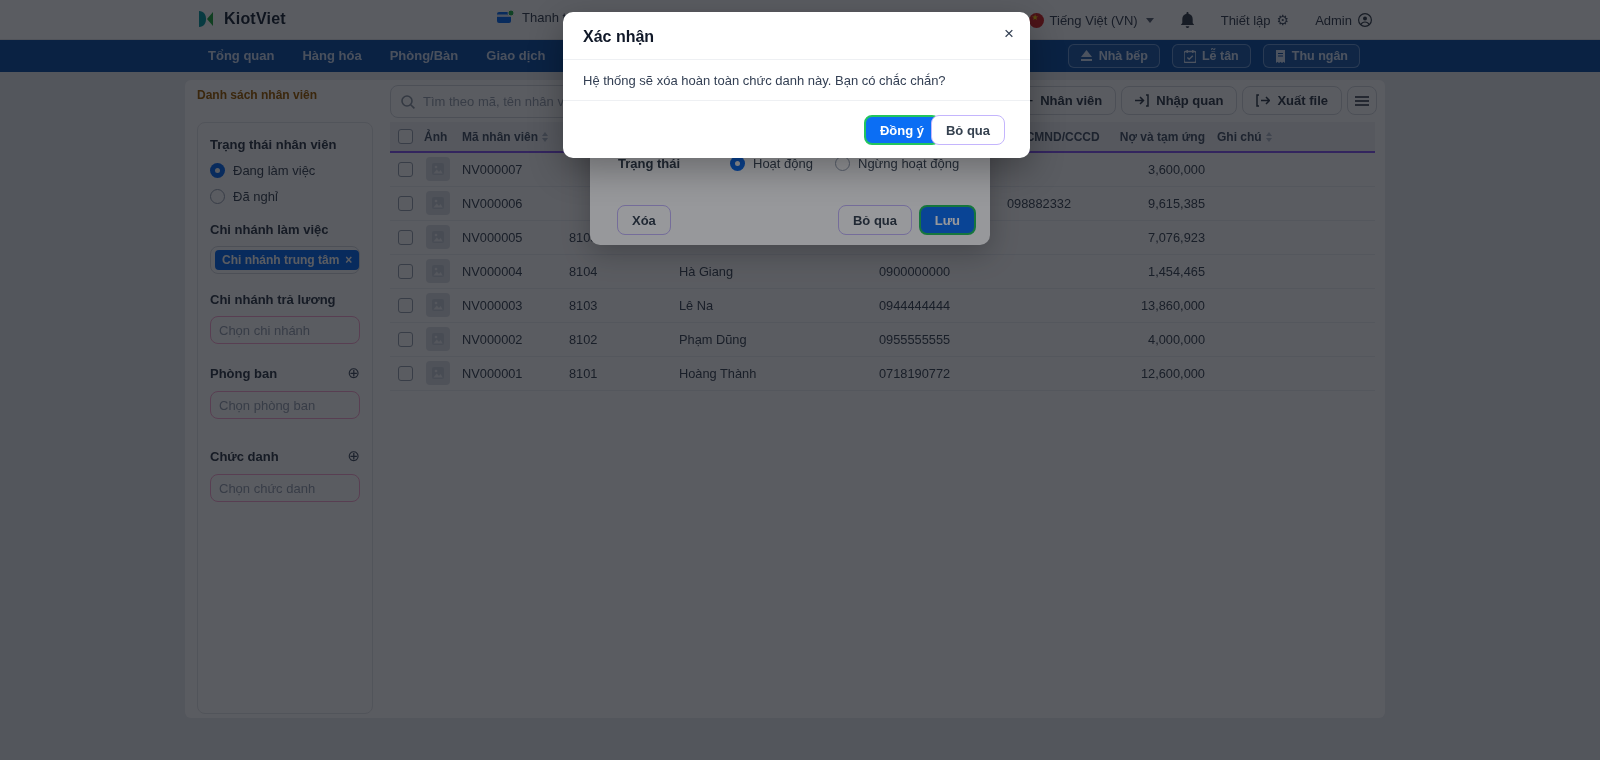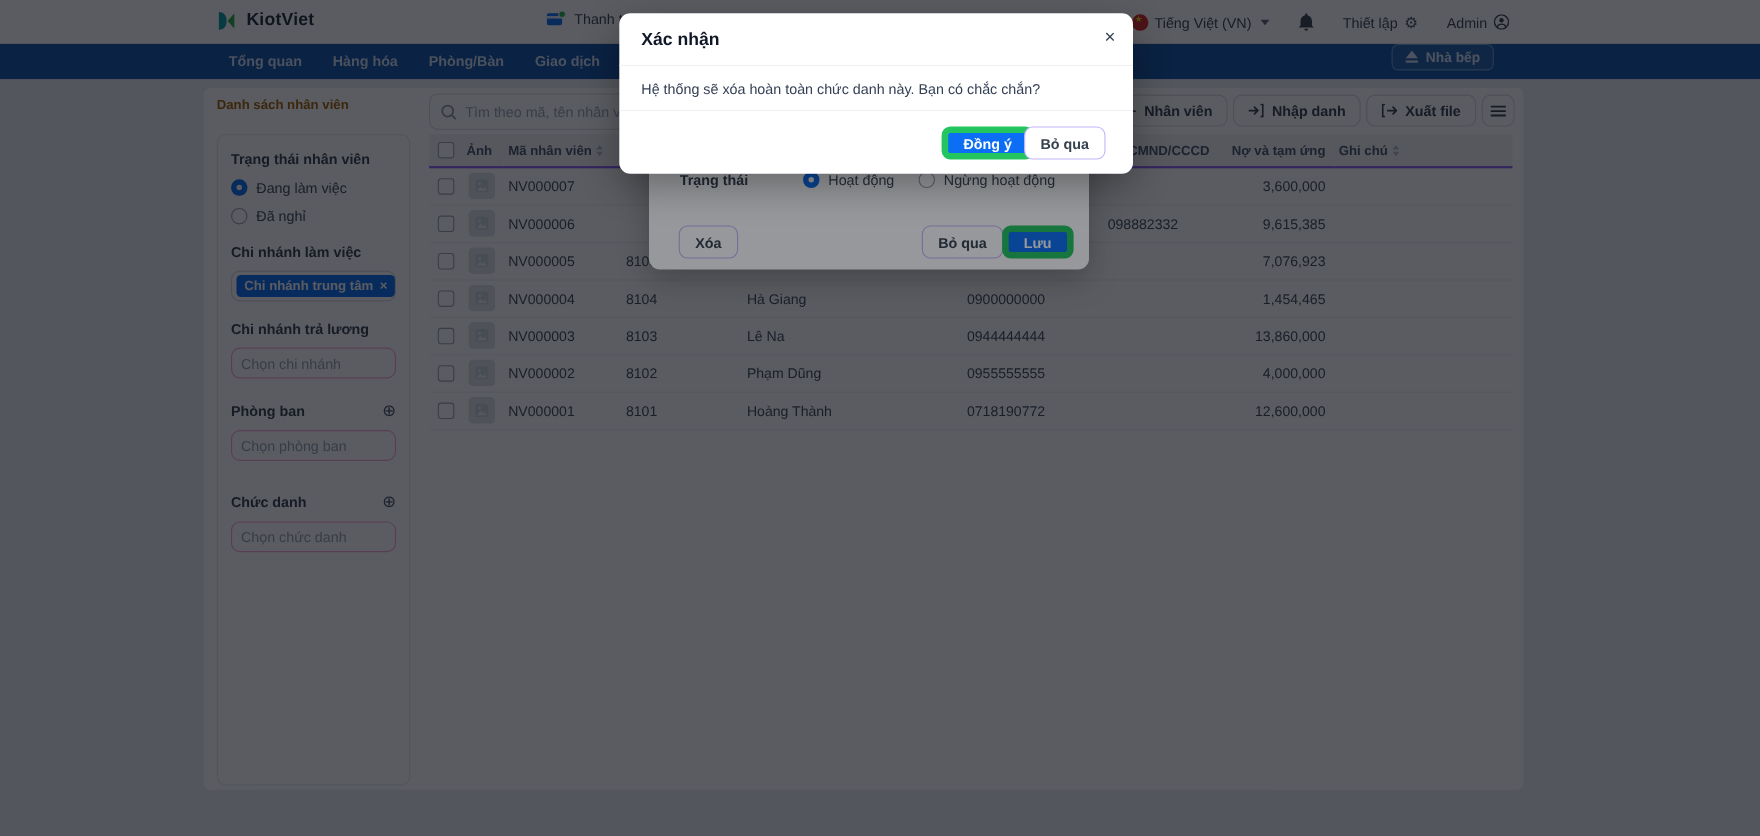--- a/index.html
+++ b/index.html
@@ -21,21 +21,21 @@
   .caret { width:0; height:0; border-left:4px solid transparent; border-right:4px solid transparent;
     border-top:5px solid #5a6575; margin-left:2px; }
   .gear { font-size:14px; color:#475467; }
 
   
   .navbar { position:absolute; left:0; top:40px; width:1600px; height:32px;
     background:#1253a8; z-index:1; }
   .nav-items { position:absolute; left:208px; top:0; height:32px; display:flex; gap:28px; align-items:center; }
   .nav-item { font-size:13px; font-weight:bold; color:#cdddf2; line-height:32px; white-space:nowrap; cursor:pointer; }
   .nav-item.active { color:#ffffff; }
-  .quick-btns { position:absolute; right:240px; top:0; height:32px; display:flex; gap:12px; align-items:center;flex-direction:column; }
+  .quick-btns { position:absolute; right:240px; top:0; height:32px; display:flex; gap:12px; align-items:center; }
   .qbtn { display:flex; align-items:center; gap:6px; padding:4px 11px; border-radius:6px;
     border:1px solid rgba(173,205,245,.55); background:rgba(255,255,255,.08);
     color:#d6e5fa; font-size:12.5px; font-weight:bold; cursor:pointer; }
 
   
   .page { position:absolute; left:0; top:72px; width:1600px; height:688px; background:#e9ecf1; z-index:1; }
   .card { position:absolute; left:185px; top:8px; width:1200px; height:638px;
     background:#ffffff; border-radius:6px; }
 
   
@@ -95,21 +95,21 @@
   .dialog { position:absolute; left:590px; top:30px; width:400px; height:215px;
     background:#ffffff; border-radius:10px; z-index:20; box-shadow:0 8px 28px rgba(0,0,0,.25); }
   .d-statusrow { position:absolute; left:28px; top:126px; display:flex; align-items:center; font-size:13px; color:#3f4b5a; }
   .d-statuslabel { font-weight:bold; color:#35414f; width:112px; }
   .d-radio { display:flex; align-items:flex-end; gap:8px; margin-right:22px; cursor:pointer; white-space:nowrap; }
   .d-footer { position:absolute; left:0; bottom:0; width:100%; height:52px; }
   .btn { height:30px; border-radius:8px; font-size:13px; font-weight:bold; display:inline-flex;
     align-items:center; justify-content:center; padding:0 14px; cursor:pointer; white-space:nowrap;
     font-family:"Liberation Sans","DejaVu Sans",sans-serif; }
   .btn.ghost { background:#fff; border:1px solid #c4b5fd; color:#35414f; }
-  .btn.primary { background:#0b6ef4; border:6px solid #22c55e; color:#fff; }
+  .btn.primary { background:#0b6ef4; border:2px solid #22c55e; color:#fff; }
   .btn-xoa { position:absolute; left:27px; bottom:10px; box-shadow:0 0 0 8px rgba(255,255,255,.65); color:#667085; }
   .btn-boqua1 { position:absolute; right:78px; bottom:10px; }
   .btn-luu { position:absolute; right:14px; bottom:10px; }
 
   .overlay2 { position:absolute; inset:0; background:rgba(7,10,16,.42); z-index:30; }
   .confirm { position:absolute; left:563px; top:12px; width:467px; height:146px;
     background:#fff; border-radius:10px; z-index:40; box-shadow:0 12px 34px rgba(0,0,0,.3); }
   .c-title { position:absolute; left:20px; top:16px; font-size:16px; font-weight:bold; color:#101828; }
   .c-close { position:absolute; right:16px; top:12px; font-size:17px; color:#344054; cursor:pointer; }
   .c-divider-top { position:absolute; left:0; top:47px; width:100%; border-top:1px solid #eef0f3; }
@@ -259,21 +259,21 @@
     <div class="toolbar">
       <div class="tbtn">
         <span>+</span>
         <span>Nhân viên</span>
       </div>
       <div class="tbtn">
         <svg width="14" height="13" viewBox="0 0 14 13">
           <path d="M0 6.5 L8 6.5 M5 3 L8.5 6.5 L5 10" fill="none" stroke="#35414f" stroke-width="1.5"></path>
           <path d="M11 1 L13 1 L13 12 L11 12" fill="none" stroke="#35414f" stroke-width="1.5"></path>
         </svg>
-        <span>Nhập danh</span>
+        <span>Nhập quan</span>
       </div>
       <div class="tbtn">
         <svg width="14" height="13" viewBox="0 0 14 13">
           <path d="M3 1 L1 1 L1 12 L3 12" fill="none" stroke="#35414f" stroke-width="1.5"></path>
           <path d="M5 6.5 L13 6.5 M10 3 L13.5 6.5 L10 10" fill="none" stroke="#35414f" stroke-width="1.5"></path>
         </svg>
         <span>Xuất file</span>
       </div>
       <div class="tbtn icon-only">
         <svg width="14" height="12" viewBox="0 0 14 12">

